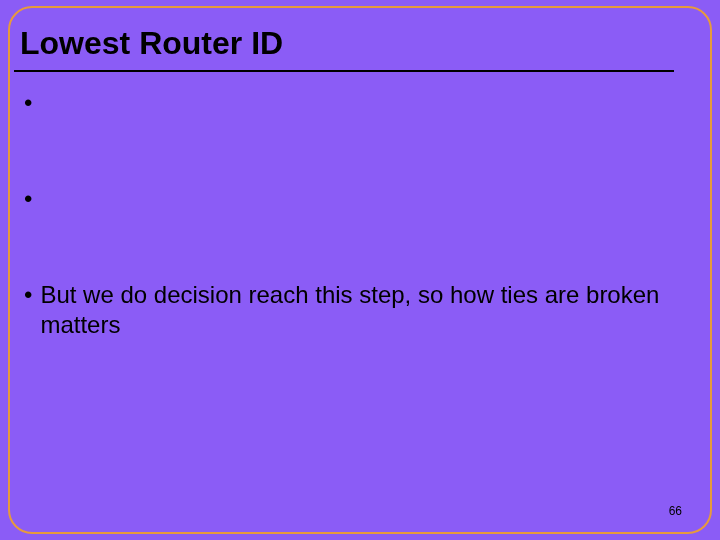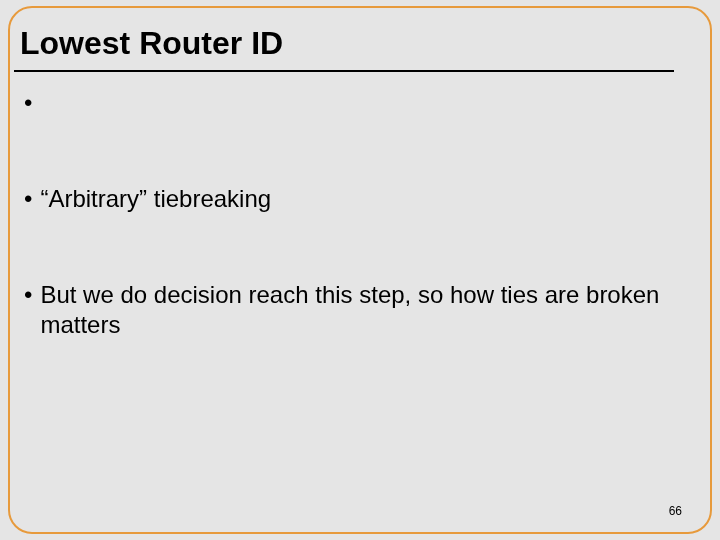--- a/index.html
+++ b/index.html
@@ -1,21 +1,21 @@
 <!DOCTYPE html>
 <html><head>
 <meta charset="utf-8">
 <style>
   * { margin: 0; padding: 0; box-sizing: border-box; }
   html, body { width: 720px; height: 540px; overflow: hidden; background: #fff; font-family: Arial, Helvetica, sans-serif; }
   .slide {
     position: relative;
     width: 720px;
     height: 540px;
-    background: #e5e5e5;
+    background: #8b5cf6;
   }
   .outer-border {
     position: absolute;
     left: 8px;
     top: 6px;
     right: 8px;
     bottom: 6px;
     border: 2px solid #e79a3c;
     border-radius: 24px;
   }
@@ -69,21 +69,20 @@
   <div class="title-box">
     <div class="title-text">Lowest Router ID</div>
   </div>
 
   <div class="body">
     <div class="bullet b1">
       <span class="dot">•</span>
     </div>
     <div class="bullet b2">
       <span class="dot">•</span>
-      <span>“Arbitrary” tiebreaking</span>
     </div>
     <div class="bullet b3">
       <span class="dot">•</span>
       <span>But we do decision reach this step, so how ties are broken matters</span>
     </div>
   </div>
 
   <div class="page-num">66</div>
 </div>
 

